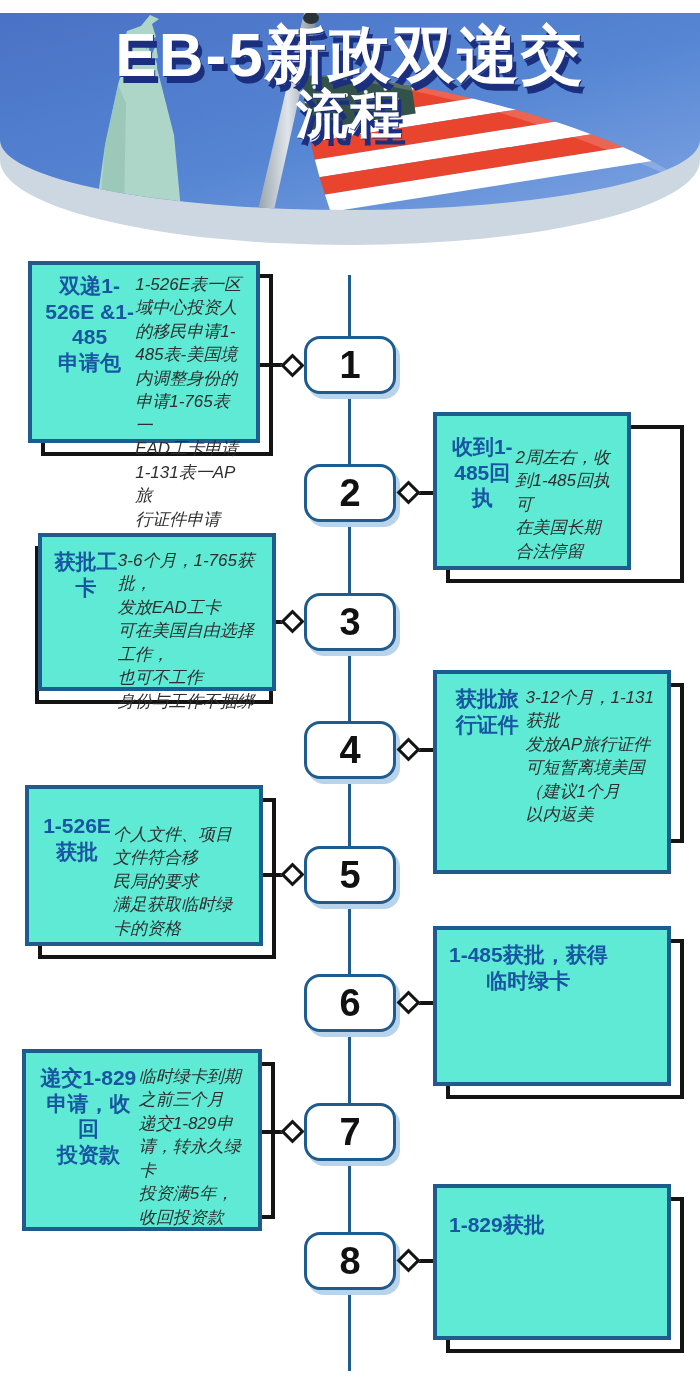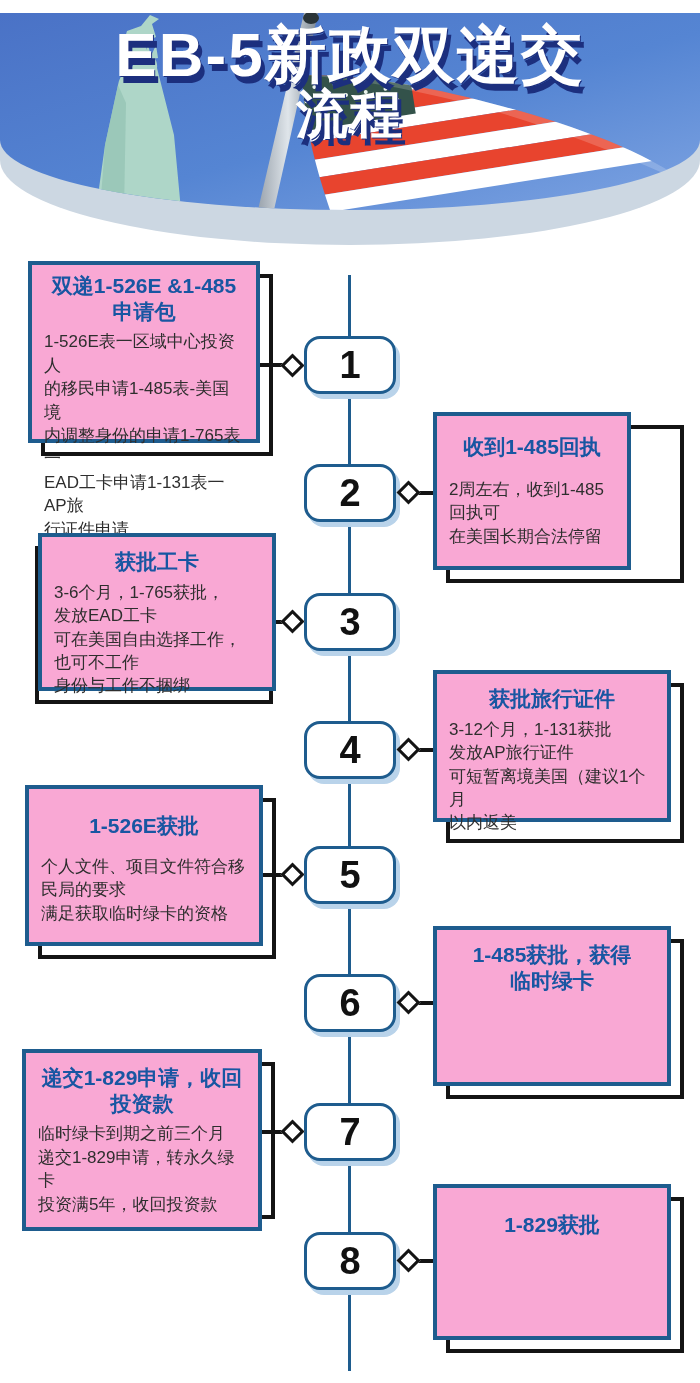--- a/index.html
+++ b/index.html
@@ -29,25 +29,25 @@
   .numbox{position:absolute;left:304px;width:92px;height:58px;box-sizing:border-box;background:#fff;
     border:3px solid var(--accent);border-radius:16px;z-index:4;
     box-shadow:4px 5px 0 0 var(--num-shadow);
     display:flex;align-items:center;justify-content:center;
     font-size:38px;font-weight:600;color:#111;}
   .link{position:absolute;height:4px;background:var(--ink);z-index:2;}
   .diamond{position:absolute;width:11px;height:11px;box-sizing:content-box;border:3px solid var(--ink);
     background:#fff;transform:rotate(45deg);z-index:5;}
 
   .frame{position:absolute;box-sizing:border-box;border:4px solid var(--ink);background:transparent;z-index:2;}
-  .card{position:absolute;box-sizing:border-box;background:#f9a8d4;border:4px solid var(--accent);z-index:3;
-    padding:8px 12px;display:flex;flex-direction:column;}
+  .card{position:absolute;box-sizing:border-box;background:#5eead4;border:4px solid var(--accent);z-index:3;
+    padding:8px 12px;display:flex;}
   .card-title{color:var(--title-blue);font-weight:700;font-size:21px;line-height:1.22;text-align:center;
     white-space:pre-line;margin:0 0 6px 0;}
-  .card-body{color:var(--body-text);font-size:17px;line-height:1.38;white-space:pre-line;text-align:left;}
+  .card-body{color:var(--body-text);font-size:17px;line-height:1.38;white-space:pre-line;text-align:left;font-style:italic;}
 
   
   .s1 .card{left:28px;top:248px;width:232px;height:182px;padding-top:8px;}
   .s1 .frame{left:41px;top:261px;width:232px;height:182px;}
   .s1 .link{left:260px;top:350px;width:30px;}
   .s1 .diamond{left:284px;top:344px;}
   .s1 .numbox{top:323px;}
 
   .s2 .card{left:433px;top:399px;width:198px;height:158px;padding-top:18px;}
   .s2 .frame{left:446px;top:412px;width:238px;height:158px;}
@@ -55,21 +55,21 @@
   .s2 .diamond{left:400px;top:471px;}
   .s2 .numbox{top:451px;}
   .s2 .card-body{margin-top:12px;}
 
   .s3 .card{left:38px;top:520px;width:238px;height:158px;padding-top:12px;}
   .s3 .frame{left:35px;top:533px;width:238px;height:158px;}
   .s3 .link{left:260px;top:607px;width:30px;}
   .s3 .diamond{left:284px;top:600px;}
   .s3 .numbox{top:580px;}
 
-  .s4 .card{left:433px;top:657px;width:238px;height:152px;padding-top:12px;}
+  .s4 .card{left:433px;top:657px;width:238px;height:204px;padding-top:12px;}
   .s4 .frame{left:446px;top:670px;width:238px;height:160px;}
   .s4 .link{left:410px;top:735px;width:23px;}
   .s4 .diamond{left:400px;top:728px;}
   .s4 .numbox{top:708px;}
 
   .s5 .card{left:25px;top:772px;width:238px;height:161px;padding-top:24px;}
   .s5 .frame{left:38px;top:785px;width:238px;height:161px;}
   .s5 .link{left:263px;top:860px;width:27px;}
   .s5 .diamond{left:284px;top:853px;}
   .s5 .numbox{top:833px;}

